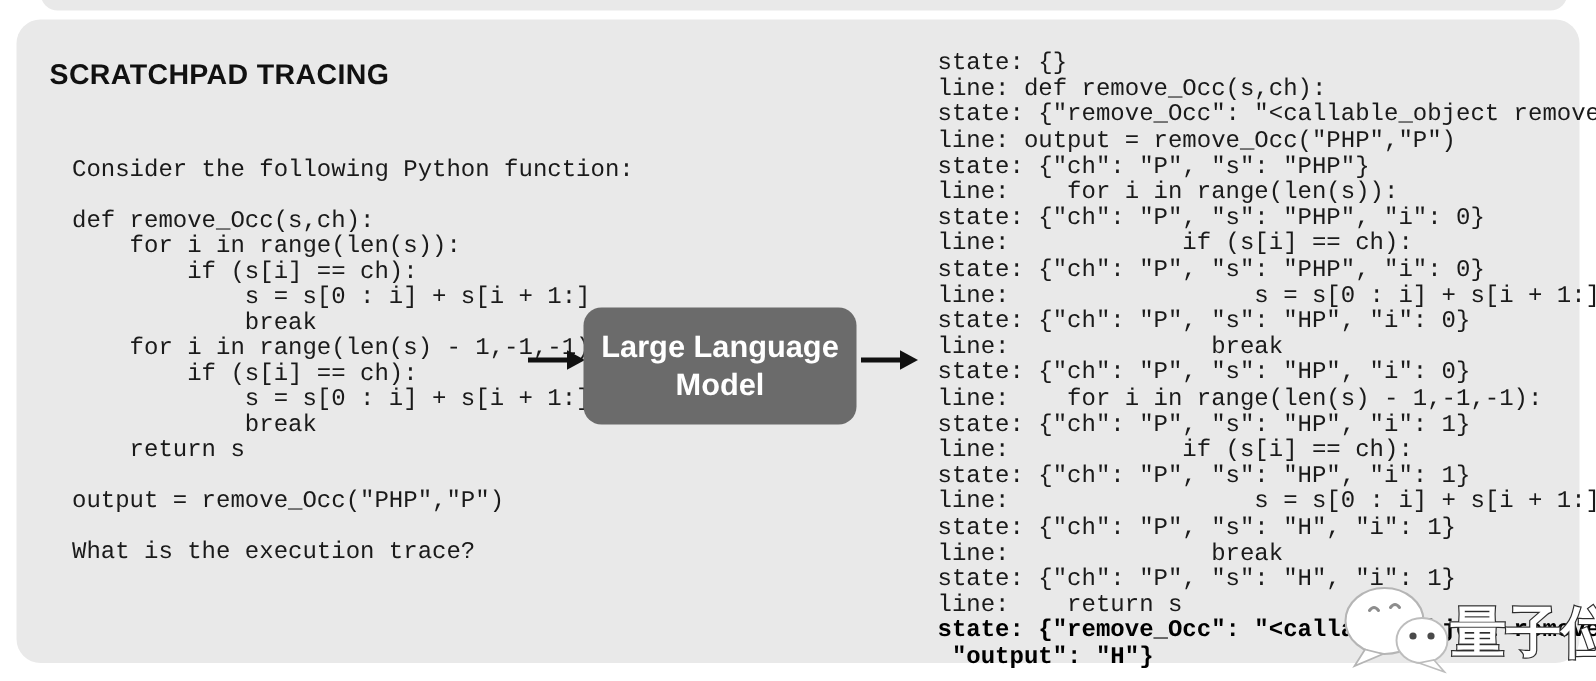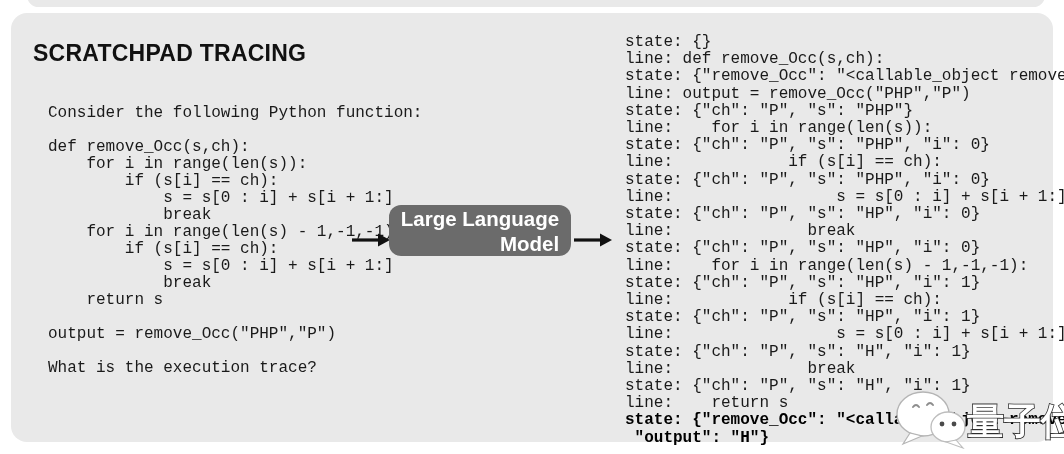--- a/index.html
+++ b/index.html
@@ -22,21 +22,21 @@
   .panel {
     position: absolute;
     left: 11px; top: 13px;
     width: 1042px; height: 429px;
     background: #e9e9e9;
     border-radius: 16px;
   }
   .panel-title {
     position: absolute;
     left: 22px; top: 27px;
-    font-size: 23px;
+    font-size: 19px;
     font-weight: bold;
     letter-spacing: 0.25px;
     color: #111111;
     white-space: nowrap;
   }
   .mono {
     font-family: Liberation Mono, monospace;
     font-size: 16px;
     color: #1a1a1a;
     margin: 0;
@@ -50,27 +50,27 @@
   .trace-block {
     position: absolute;
     left: 614px; top: 21px;
     line-height: 17.2px;
   }
   .trace-block pre { margin: 0; line-height: 17.2px; }
   .trace-final { font-weight: bold; color: #000000; }
   .llm-box {
     position: absolute;
     left: 378px; top: 192px;
-    width: 182px; height: 51px;
+    width: 182px; height: 78px;
     background: #6b6b6b;
     border-radius: 12px;
     display: flex;
     align-items: center;
     justify-content: center;
-    text-align: right;
+    text-align: center;
     color: #ffffff;
     font-size: 20.5px;
     font-weight: bold;
     line-height: 25px;
     white-space: pre-line;
   }
   .arrow { position: absolute; }
   .watermark {
     position: absolute;
     left: 885px; top: 378px;

